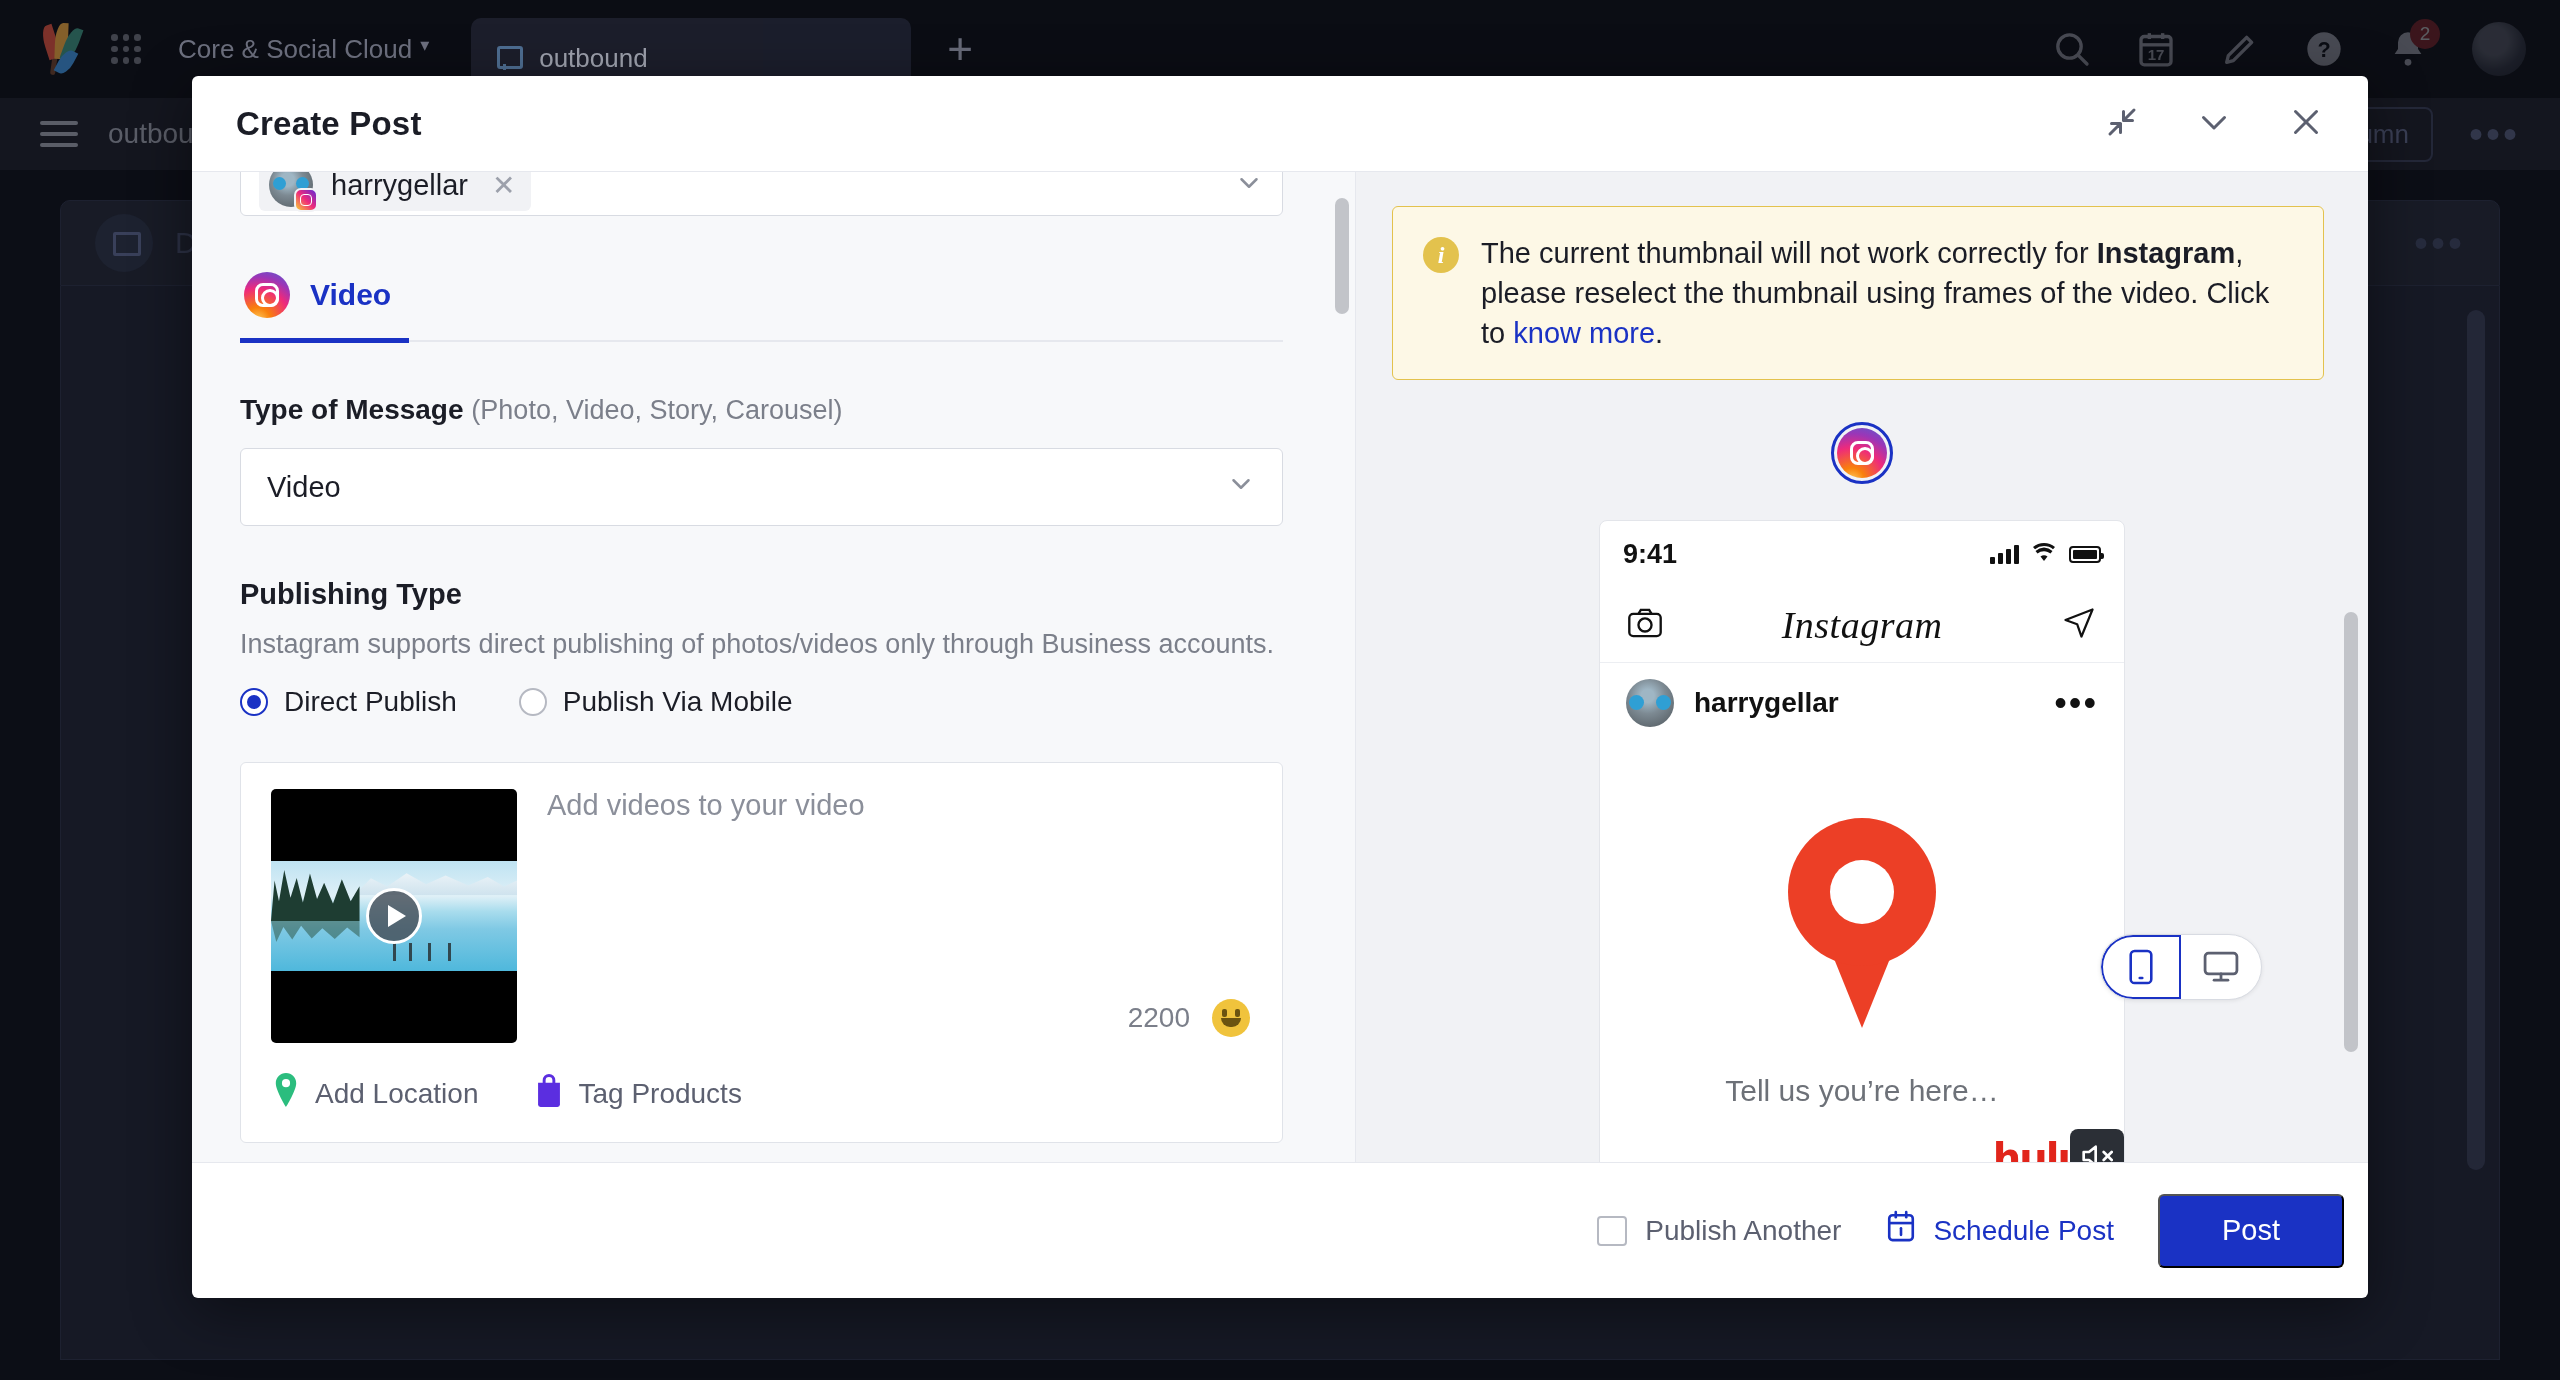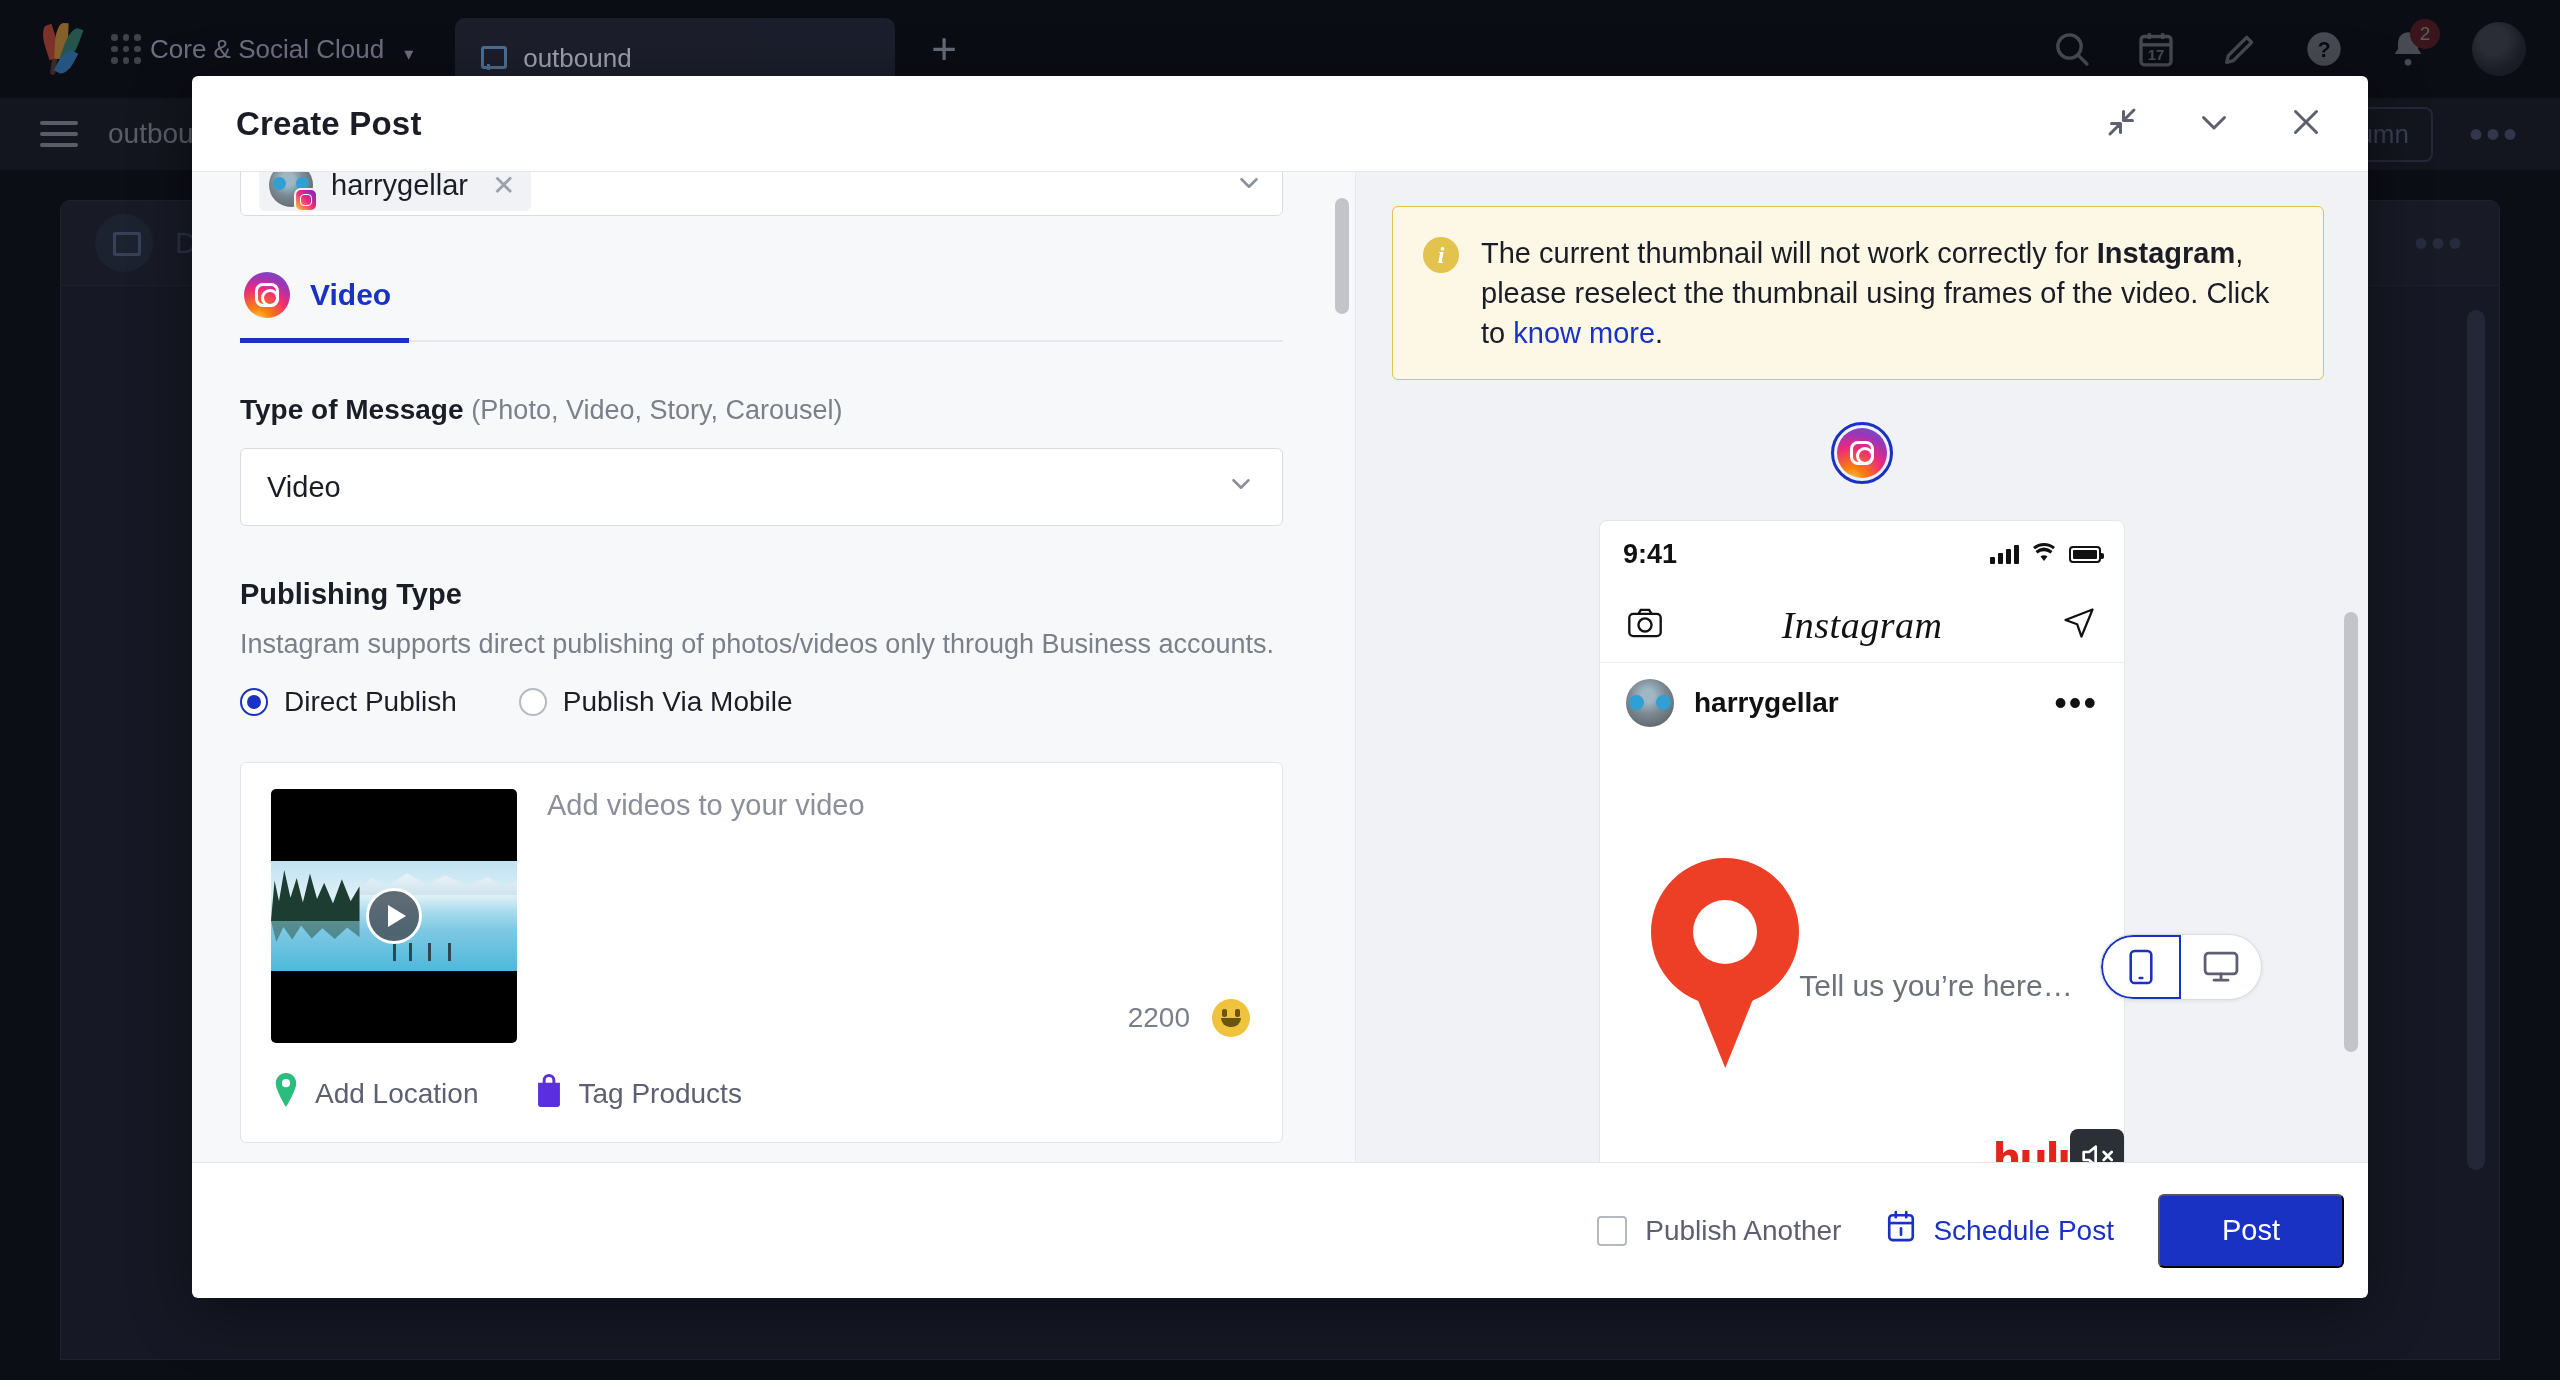--- a/index.html
+++ b/index.html
@@ -27,21 +27,21 @@
   .leaf.l2 { width: 13px; height: 36px; background:#e8a33d; left: 27px; top: 4px; transform: rotate(2deg);}
   .leaf.l3 { width: 13px; height: 34px; background:#3c8f7c; left: 37px; top: 8px; transform: rotate(20deg);}
   .leaf.l4 { width: 14px; height: 26px; background:#3d8fd9; left: 31px; top: 30px; transform: rotate(28deg);}
   .leaf.l5 { width: 5px; height: 30px; background:#6b3f2a; left: 24px; top: 26px; transform: rotate(8deg); border-radius:3px;}
 
   #grid-icon { margin-left: 14px; width: 48px; height: 48px; display:grid;
     grid-template-columns: repeat(3, 1fr); grid-template-rows: repeat(3, 1fr);
     gap: 5px; padding: 9px; opacity:.28; }
   #grid-icon i { background: #c9ccd8; border-radius: 50%; display:block; }
 
-  #cloud-select { display:flex; align-items:flex-end; gap:20px;
+  #cloud-select { margin-left: 28px; display:flex; align-items:flex-start; gap:8px;
     color:#8e92a3; font-size: 26px; opacity:.75; }
   #cloud-select .chev { font-size: 18px; }
 
   #tab-outbound {
     margin-left: 42px; height: 80px; width: 440px; align-self: flex-end;
     background: #1f2230; border-radius: 10px 10px 0 0;
     display:flex; align-items:center; gap: 16px; padding: 0 26px;
     color: #b9bdca; font-size: 26px; opacity: .85;
   }
   .tab-ic { width: 26px; height: 24px; position: relative; }
@@ -262,21 +262,21 @@
 
   #phone-posthead { height: 80px; display:flex; align-items:center; padding: 0 26px; gap: 20px; }
   #ph-avatar { width:48px; height:48px; border-radius:50%; position:relative; overflow:hidden;
     background: radial-gradient(circle at 45% 35%, #9fb6c4 0 16%, #7d8a93 44%, #4d5459 100%); }
   #ph-avatar .eye { position:absolute; width:15px; height:15px; border-radius:50%; background:#2f9fd4; top:16px;}
   #ph-avatar .eye.e1{left:3px;} #ph-avatar .eye.e2{right:3px;}
   #ph-name { font-size: 28px; font-weight:bold; color:#111; }
   #ph-more { margin-left:auto; color:#111; font-size: 36px; letter-spacing: 2px; line-height:.5; }
 
   #phone-media { height: 440px; background:#fff; position:relative;
-    display:flex; flex-direction:row; align-items:center; justify-content:center; }
+    display:flex; flex-direction:column; align-items:center; justify-content:center; }
   #map-pin { width: 148px; height: 210px; position:relative; }
   #map-pin .head { position:absolute; left:0; top:0; width:148px; height:148px; border-radius:50%; background:#ec3f26; }
   #map-pin .tail { position:absolute; left: 24px; top: 86px; width: 100px; height: 124px; background:#ec3f26;
     clip-path: polygon(0% 0%, 100% 0%, 50% 100%); }
   #map-pin .hole { position:absolute; left: 42px; top: 42px; width: 64px; height:64px; border-radius:50%; background:#fff; }
   #pin-caption { margin-top: 46px; font-size: 30px; color:#6d7178; }
   #media-bottom { position:absolute; right: 0; bottom: 0; display:flex; align-items:flex-end; }
   #hulu-logo { font-size: 40px; font-weight: bold; color:#e1251b; letter-spacing:-2px;
     font-family:"DejaVu Sans", sans-serif; padding-bottom: 2px; }
   #mute-btn { width: 54px; height:54px; background:#2b2f36; border-radius:8px; position:relative; margin-left:-14px;}

